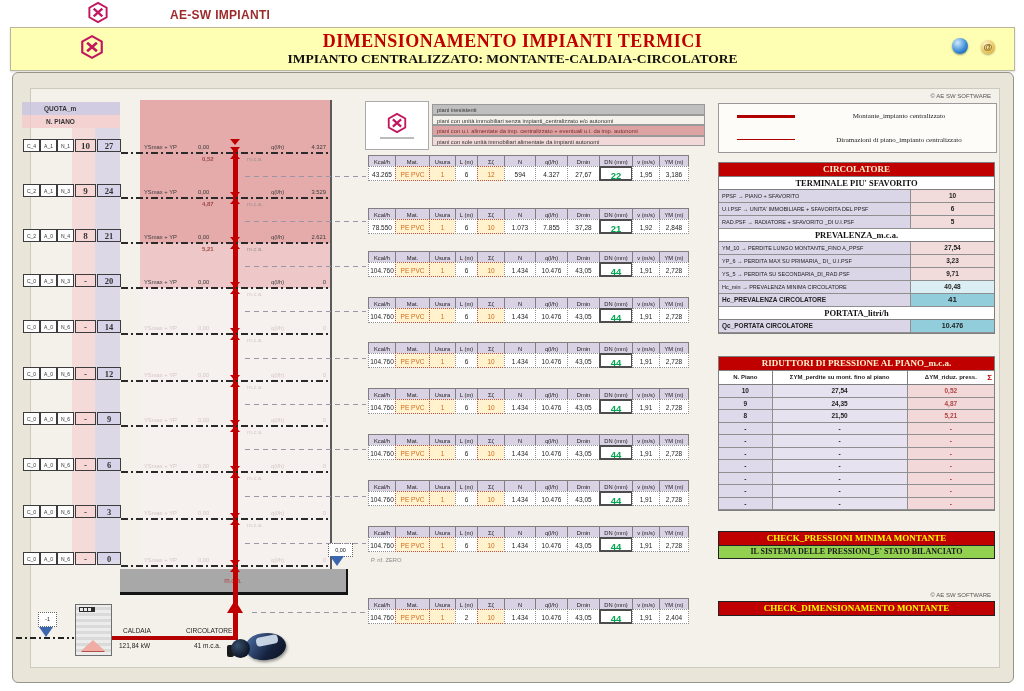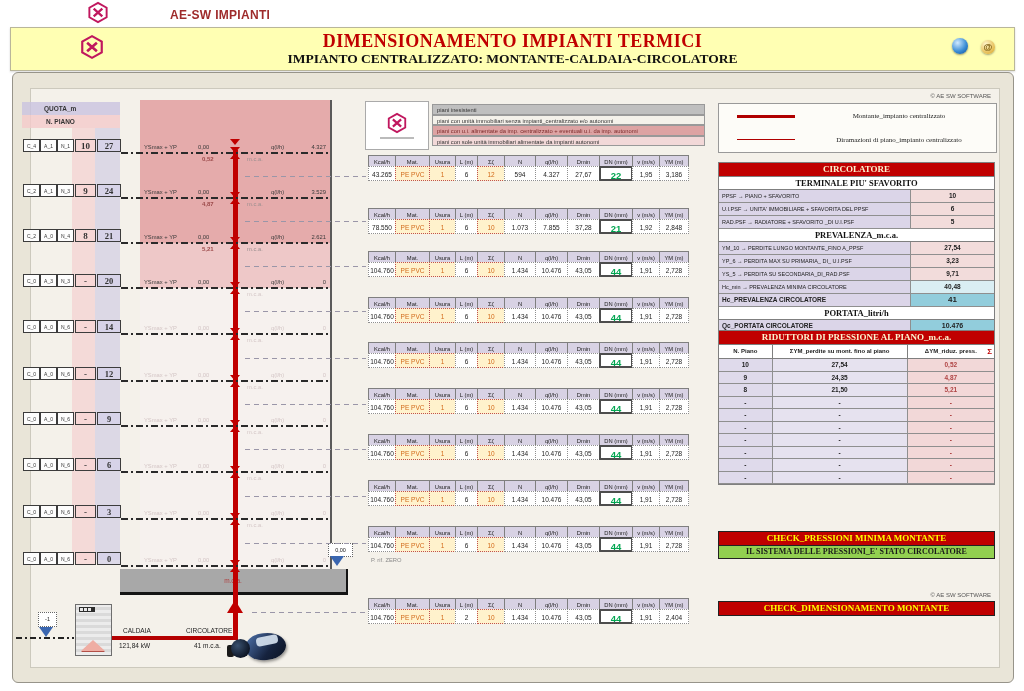--- a/index.html
+++ b/index.html
@@ -221,21 +221,21 @@
         <div class="clab">Hc_PREVALENZA CIRCOLATORE</div>
         <div class="cval">41</div>
       </div>
       <div class="psub">PORTATA_litri/h</div>
       <div class="crow tot tot2">
         <div class="clab">Qc_PORTATA CIRCOLATORE</div>
         <div class="cval">10.476</div>
       </div>
     </div>
 
-  <div class="panel" id="rid-panel" style="top:330px">
+  <div class="panel" id="rid-panel" style="top:356px">
     <div class="phead">RIDUTTORI DI PRESSIONE AL PIANO_m.c.a.</div>
   <div class="rhead">
         <div class="rh" style="width: 54px;">N. Piano</div>
         <div class="rh" style="width: 136px;">ΣYM_perdite su mont. fino al piano</div>
         <div class="rh" style="width: 87px; border-right: none;">ΔYM_riduz. press.<span class="sigico">Σ</span></div>
       </div>
       <div class="rrow">
         <div class="rc rc1">10</div>
         <div class="rc rc2">27,54</div>
         <div class="rc rc3">0,52</div>
@@ -282,21 +282,21 @@
       </div>
       <div class="rrow">
         <div class="rc rc1">-</div>
         <div class="rc rc2">-</div>
         <div class="rc rc3">-</div>
       </div>
     </div>
 
   <div class="abs" style="left:718px;top:531px;width:277px">
     <div class="chead">CHECK_PRESSIONI MINIMA MONTANTE</div>
-    <div class="cbody">IL SISTEMA DELLE PRESSIONI_E' STATO CIRCOLATORE</div>
+    <div class="cbody">IL SISTEMA DELLE PRESSIONI_E' STATO BILANCIATO</div>
   </div>
   <div class="copyr" style="left:905px;top:592px;width:86px;text-align:right">© AE SW SOFTWARE</div>
   <div class="abs" style="left:718px;top:601px;width:277px">
     <div class="chead">CHECK_DIMENSIONAMENTO MONTANTE</div>
   </div>
 
   <div class="mkbox" style="left:38px;top:612px;width:17px;height:13px;line-height:13px">-1</div>
   <div class="tribd" style="left:39px;top:627px"></div>
   <div class="dashdot" style="left:16px;top:637px;width:58px"></div>
   <div class="mkbox" style="left:328px;top:543px;width:23px;height:12px;line-height:12px">0,00</div>

